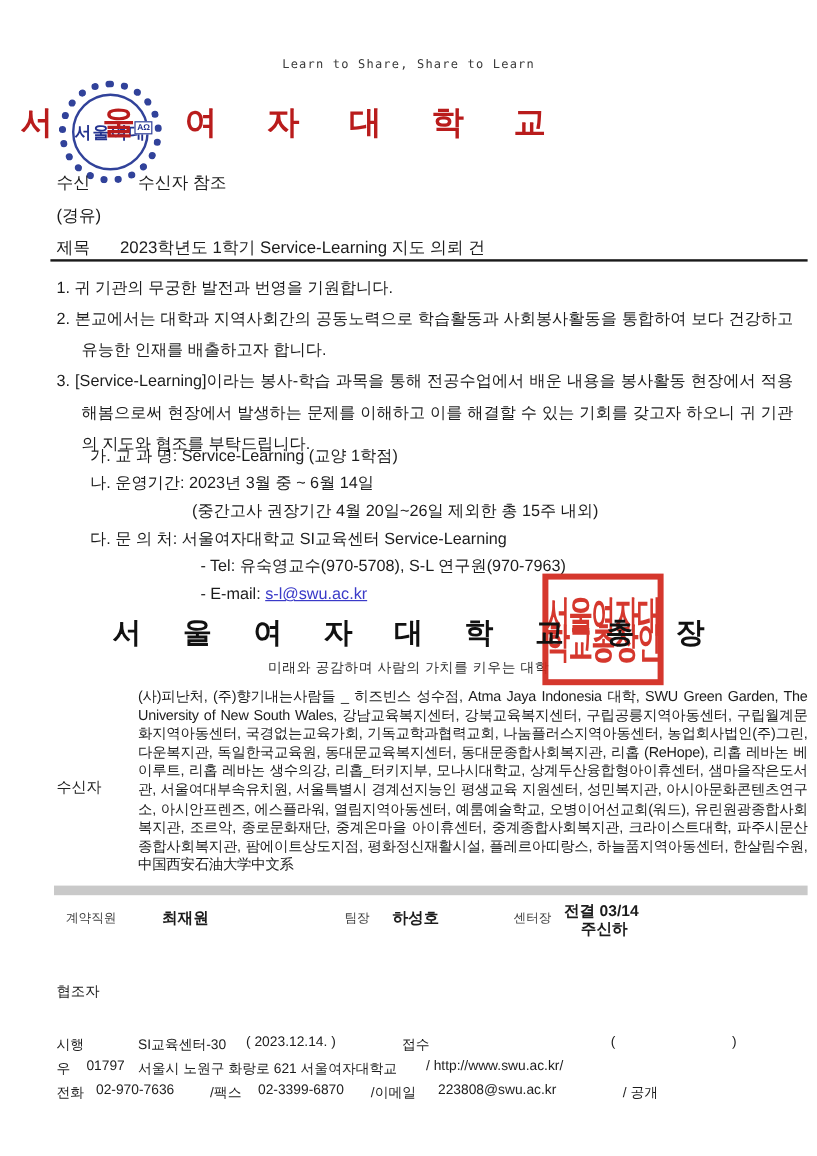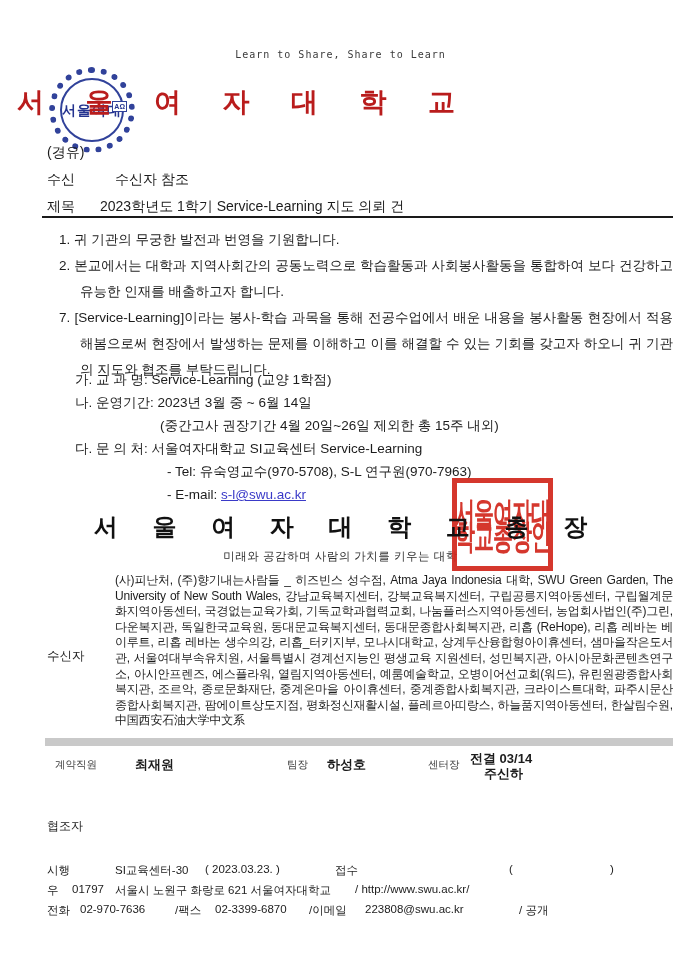--- a/index.html
+++ b/index.html
@@ -35,21 +35,21 @@
     text-align:left; font-size:27px; font-weight:bold; color:#b91c1c;
     letter-spacing:17px; text-indent:17px; white-space:nowrap;
   }
   
   .meta { position:absolute; left:47px; top:139px; width:620px; font-size:14px; }
   .meta-row { display:flex; height:27px; align-items:center; }
   .meta-label-recv { width:68px; }
   .meta-label-subj { width:53px; }
   .rule { position:absolute; left:42px; top:216px; width:631px; border-top:2px solid #1a1a1a; }
   
-  .body-items { position:absolute; left:47px; top:227px; width:614px; font-size:13.5px;margin-left:12px; }
+  .body-items { position:absolute; left:47px; top:227px; width:614px; font-size:13.5px; }
   .body-item { line-height:26px; text-align:justify; padding-left:21px; text-indent:-21px; }
   
   .details { position:absolute; left:75px; top:368px; width:560px; font-size:13.5px; }
   .detail-line { line-height:23px; white-space:nowrap; }
   .indent1 { padding-left:85px; }
   .indent2 { padding-left:92px; }
   .email-link { color:#3a3ac8; text-decoration:underline;margin-top:38px; }
   
   .president {
     position:absolute; top:511px; left:0; width:100%; z-index:2;
@@ -103,38 +103,38 @@
       <div class="logo-txt">서울</div>
       <div class="logo-txt">여대</div>
     </div>
     <div class="logo-badge">AΩ</div>
   </div>
 
   <div class="univ-title">서 울 여 자 대 학 교</div>
 
   <div class="meta">
     <div class="meta-row">
-      <span>(경유)</span>
+      <span class="meta-label-recv">수신</span>
+      <span>수신자 참조</span>
     </div>
     <div class="meta-row">
-      <span class="meta-label-recv">수신</span>
-      <span>수신자 참조</span>
+      <span>(경유)</span>
     </div>
     <div class="meta-row">
       <span class="meta-label-subj">제목</span>
       <span>2023학년도 1학기 Service-Learning 지도 의뢰 건</span>
     </div>
   </div>
 
   <div class="rule"></div>
 
   <div class="body-items">
     <div class="body-item">1. 귀 기관의 무궁한 발전과 번영을 기원합니다.</div>
     <div class="body-item">2. 본교에서는 대학과 지역사회간의 공동노력으로 학습활동과 사회봉사활동을 통합하여 보다 건강하고 유능한 인재를 배출하고자 합니다.</div>
-    <div class="body-item">7. [Service-Learning]이라는 봉사-학습 과목을 통해 전공수업에서 배운 내용을 봉사활동 현장에서 적용해봄으로써 현장에서 발생하는 문제를 이해하고 이를 해결할 수 있는 기회를 갖고자 하오니 귀 기관의 지도와 협조를 부탁드립니다.</div>
+    <div class="body-item">3. [Service-Learning]이라는 봉사-학습 과목을 통해 전공수업에서 배운 내용을 봉사활동 현장에서 적용해봄으로써 현장에서 발생하는 문제를 이해하고 이를 해결할 수 있는 기회를 갖고자 하오니 귀 기관의 지도와 협조를 부탁드립니다.</div>
   </div>
 
   <div class="details">
     <div class="detail-line">가. 교 과 명: Service-Learning (교양 1학점)</div>
     <div class="detail-line">나. 운영기간: 2023년 3월 중 ~ 6월 14일</div>
     <div class="detail-line indent1">(중간고사 권장기간 4월 20일~26일 제외한 총 15주 내외)</div>
     <div class="detail-line">다. 문 의 처: 서울여자대학교 SI교육센터 Service-Learning</div>
     <div class="detail-line indent2">- Tel: 유숙영교수(970-5708), S-L 연구원(970-7963)</div>
     <div class="detail-line indent2">
       <span>- E-mail: </span><a href="#" class="email-link">s-l@swu.ac.kr</a>
@@ -164,21 +164,21 @@
     <span class="decision">전결 03/14</span>
     <span class="name-3">주신하</span>
   </div>
 
   <div class="cooperator">협조자</div>
 
   <div class="footer">
     <div class="f-row">
       <span style="left:0">시행</span>
       <span style="left:68px">SI교육센터-30</span>
-      <span style="left:158px">(   2023.03.23.   )</span>
+      <span style="left:158px">(   2023.12.14.   )</span>
       <span style="left:288px">접수</span>
       <span style="left:462px">(</span>
       <span style="left:563px">)</span>
     </div>
     <div class="f-row">
       <span style="left:0">우</span>
       <span style="left:25px">01797</span>
       <span style="left:68px">서울시 노원구 화랑로 621 서울여자대학교</span>
       <span style="left:308px">/ http://www.swu.ac.kr/</span>
     </div>

